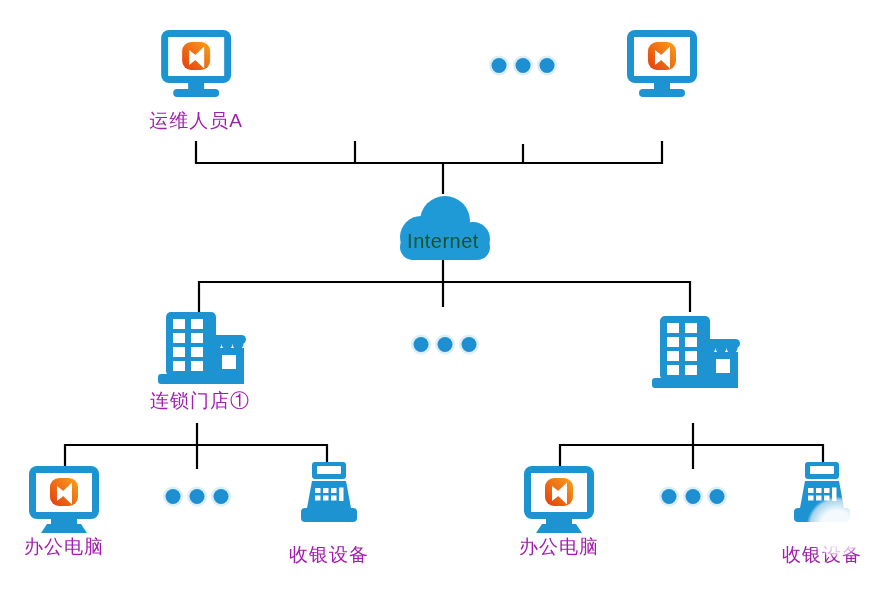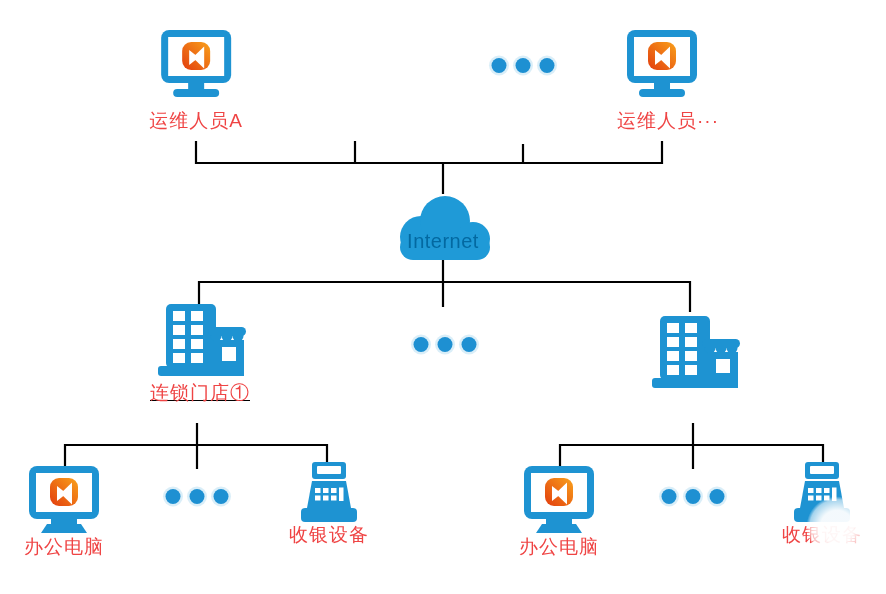--- a/index.html
+++ b/index.html
@@ -1,33 +1,33 @@
 <!DOCTYPE html>
 <html><head>
 <meta charset="utf-8">
 <style>
   html,body{margin:0;padding:0;background:#fff;}
   #stage{position:relative;width:886px;height:594px;background:#fff;overflow:hidden;
          font-family:"Liberation Sans",sans-serif;}
   #wires{position:absolute;left:0;top:0;z-index:1;}
   .node{position:absolute;transform:translateX(-50%);display:flex;flex-direction:column;
         align-items:center;z-index:2;}
-  .label{margin-top:12px;font-size:19px;line-height:22px;color:#ef4444;white-space:nowrap;
+  .label{margin-top:12px;font-size:19px;line-height:22px;color:#a21caf;white-space:nowrap;
          letter-spacing:1px;font-weight:400;}
   .label.store{margin-top:4px;}
   .label.dev{margin-top:2px;}
-  .label.reg{margin-top:0;}
+  .label.reg{margin-top:20px;}
   .shift-r{margin-left:12px;}
   .dots{position:absolute;transform:translateX(-50%);display:flex;gap:9px;z-index:2;}
   .dot{width:15px;height:15px;border-radius:50%;background:#1E90D2;
        box-shadow:0 0 0 2.5px rgba(150,205,235,.35);}
   .cloud-wrap{position:absolute;left:443px;top:190px;transform:translateX(-50%);
               width:110px;height:78px;z-index:2;}
   .cloud-text{position:absolute;left:0;top:40px;width:110px;text-align:center;
-              color:#0369a1;font-size:20px;letter-spacing:.5px;z-index:3;}
+              color:#14532d;font-size:20px;letter-spacing:.5px;z-index:3;}
   .watermark{position:absolute;left:806px;top:496px;width:62px;height:62px;border-radius:50%;
              z-index:5;
              background:radial-gradient(circle,rgba(255,255,255,.95) 0 38%,rgba(255,255,255,.6) 62%,rgba(255,255,255,0) 70%);}
   .defs-holder{position:absolute;width:0;height:0;overflow:hidden;}
 </style>
 </head>
 <body>
 
 <div id="stage">
 
@@ -115,31 +115,30 @@
   </div>
   <div class="dots" style="left:523px;top:58px;">
     <div class="dot"></div>
     <div class="dot"></div>
     <div class="dot"></div>
   </div>
   <div class="node" style="left:662px;top:30px;">
     <svg width="76" height="68" viewBox="0 0 76 68">
         <use href="#sym-monitor-top"></use>
       </svg>
-    <div class="label shift-r">运维人员···</div>
   </div>
 
   <div class="cloud-wrap">
     <svg width="110" height="78" viewBox="0 0 110 78">
         <use href="#sym-cloud"></use>
       </svg>
     <div class="cloud-text">Internet</div>
   </div>
 
-  <div class="node" style="left:200px;top:300px;text-decoration:underline;">
+  <div class="node" style="left:200px;top:308px;">
     <svg width="96" height="78" viewBox="0 0 96 78">
         <use href="#sym-store"></use>
       </svg>
     <div class="label store">连锁门店①</div>
   </div>
   <div class="dots" style="left:445px;top:337px;">
     <div class="dot"></div>
     <div class="dot"></div>
     <div class="dot"></div>
   </div>

